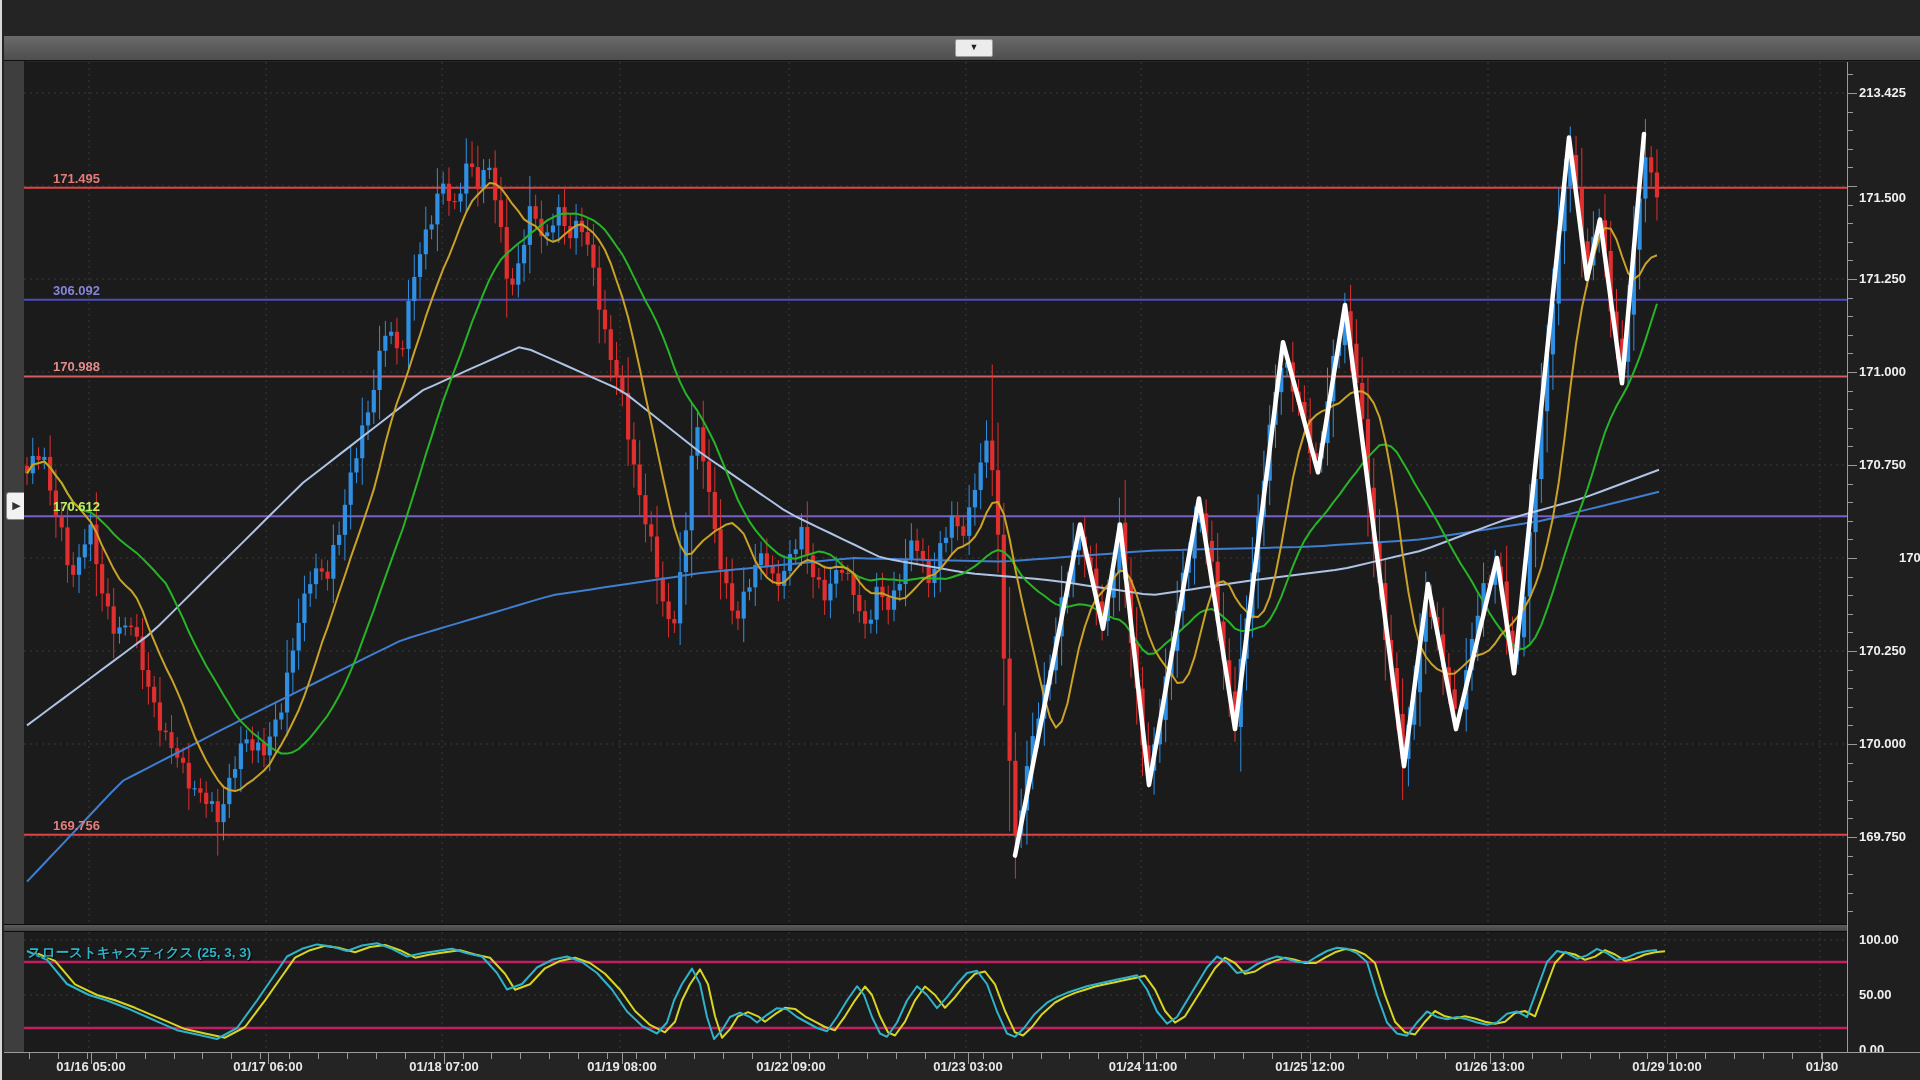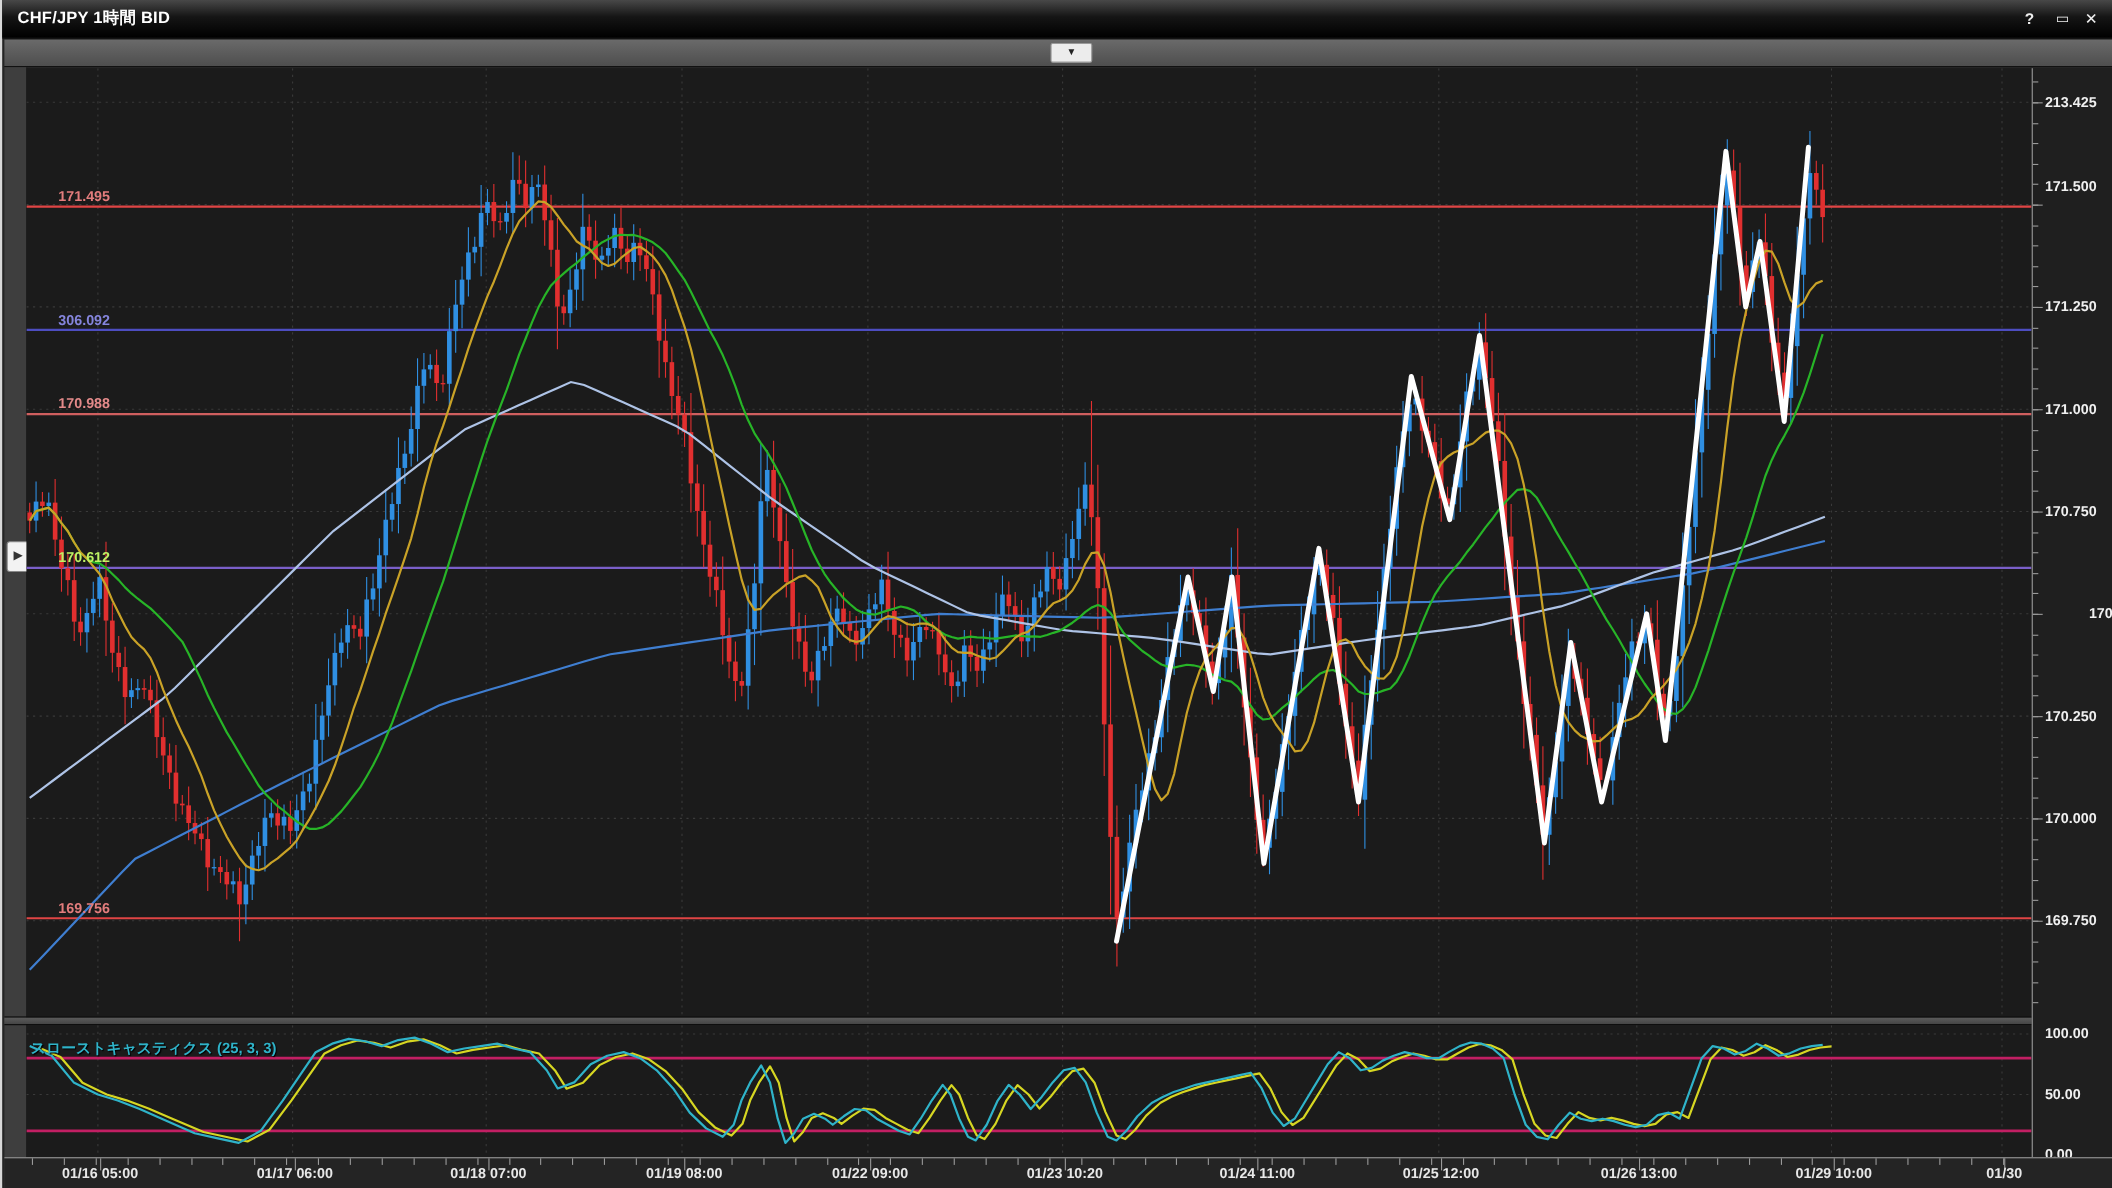--- a/index.html
+++ b/index.html
@@ -32,26 +32,20 @@
   .stochlegend{position:absolute;left:26px;top:944px;font-size:13.5px;font-weight:bold;color:#2fb3c9;text-shadow:1px 1px 1px #000;}
   .bottomaxis{position:absolute;left:2px;top:1052px;width:1918px;height:28px;background:#242424;border-top:1px solid #9a9a9a;}
   .xlabel{position:absolute;top:6px;color:#e8e8e8;font-size:13px;font-weight:bold;transform:translateX(-50%);white-space:nowrap;}
   .xtick{position:absolute;top:0;width:1px;background:#9a9a9a;}
   svg{display:block;}
 </style>
 </head>
 <body>
 
 <div class="window">
-  <div class="titlebar">
-    <div class="title">CHF/JPY 1時間 BID</div>
-    <div class="winbtn btn-help">?</div>
-    <div class="winbtn btn-max">▭</div>
-    <div class="winbtn btn-close">✕</div>
-  </div>
 
   <div class="topstrip">
     <div class="collapse-btn">
       <span>▼</span>
     </div>
   </div>
 
   <div class="chartbg"></div>
   <div class="leftgutter"></div>
   <div class="gutter-btn">
@@ -733,21 +727,21 @@
       <div class="tick" style="top: 737.8px; width: 5px;"></div>
       <div class="tick" style="top: 756.4px; width: 5px;"></div>
       <div class="tick" style="top: 775px; width: 5px;"></div>
       <div class="tick" style="top: 793.6px; width: 5px;"></div>
       <div class="tick" style="top: 812.2px; width: 5px;"></div>
       <div class="tick" style="top: 830.8px; width: 5px;"></div>
       <div class="tick" style="top: 849.4px; width: 5px;"></div>
       <div class="tick" style="top: 31px; width: 9px;"></div>
       <div class="pricelabel" style="top: 23px;">213.425</div>
       <div class="tick" style="top: 124px; width: 9px;"></div>
-      <div class="pricelabel" style="top: 100px; text-align: center;">171.500</div>
+      <div class="pricelabel" style="top: 128px; text-align: center;">171.500</div>
       <div class="tick" style="top: 217px; width: 9px;"></div>
       <div class="pricelabel" style="top: 209px;">171.250</div>
       <div class="tick" style="top: 310px; width: 9px;"></div>
       <div class="pricelabel" style="top: 302px;">171.000</div>
       <div class="tick" style="top: 403px; width: 9px;"></div>
       <div class="pricelabel" style="top: 395px;">170.750</div>
       <div class="tick" style="top: 496px; width: 9px;"></div>
       <div class="pricelabel" style="top: 488px; margin-left: 40px;">170.500</div>
       <div class="tick" style="top: 589px; width: 9px;"></div>
       <div class="pricelabel" style="top: 581px;">170.250</div>
@@ -827,21 +821,21 @@
       <div class="xlabel" style="left: 87px;">01/16 05:00</div>
       <div class="xtick" style="left: 264px; height: 11px;"></div>
       <div class="xlabel" style="left: 264px;">01/17 06:00</div>
       <div class="xtick" style="left: 440px; height: 11px;"></div>
       <div class="xlabel" style="left: 440px;">01/18 07:00</div>
       <div class="xtick" style="left: 618px; height: 11px;"></div>
       <div class="xlabel" style="left: 618px;">01/19 08:00</div>
       <div class="xtick" style="left: 787px; height: 11px;"></div>
       <div class="xlabel" style="left: 787px;">01/22 09:00</div>
       <div class="xtick" style="left: 964px; height: 11px;"></div>
-      <div class="xlabel" style="left: 964px;">01/23 10:20</div>
+      <div class="xlabel" style="left: 964px;">01/23 03:00</div>
       <div class="xtick" style="left: 1139px; height: 11px;"></div>
       <div class="xlabel" style="left: 1139px;">01/24 11:00</div>
       <div class="xtick" style="left: 1306px; height: 11px;"></div>
       <div class="xlabel" style="left: 1306px;">01/25 12:00</div>
       <div class="xtick" style="left: 1486px; height: 11px;"></div>
       <div class="xlabel" style="left: 1486px;">01/26 13:00</div>
       <div class="xtick" style="left: 1663px; height: 11px;"></div>
       <div class="xlabel" style="left: 1663px;">01/29 10:00</div>
       <div class="xtick" style="left: 1818px; height: 11px;"></div>
       <div class="xlabel" style="left: 1818px;">01/30</div>

